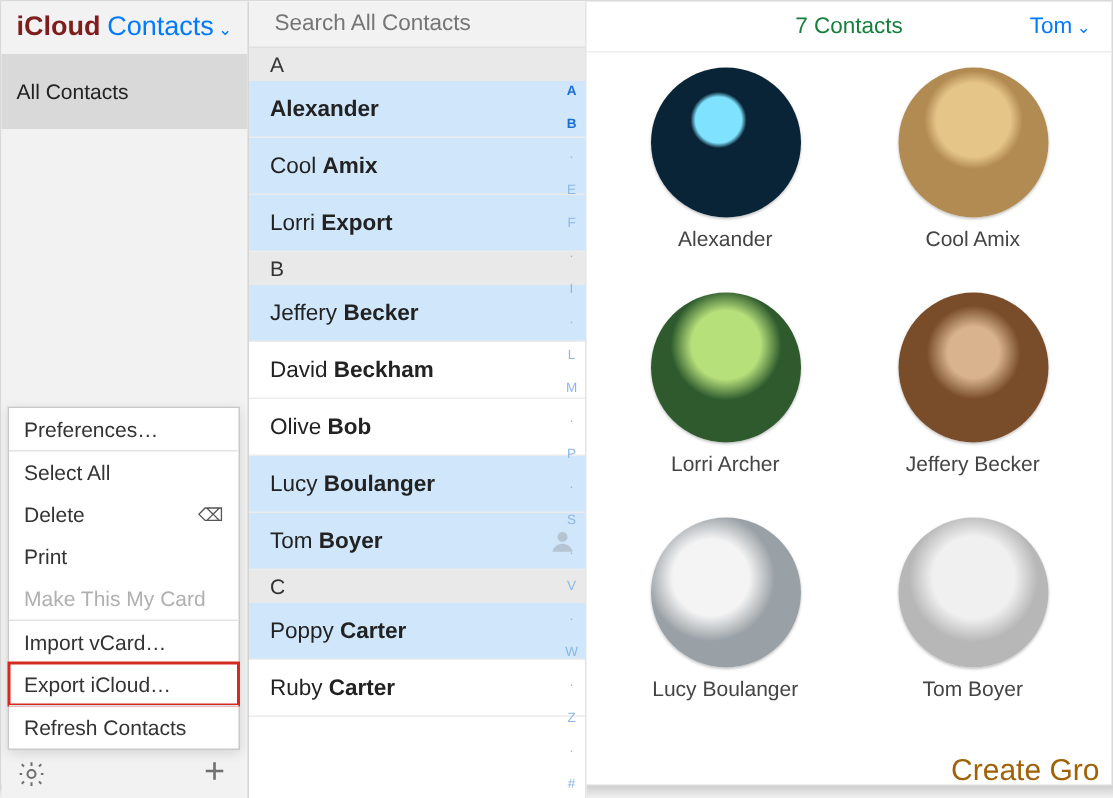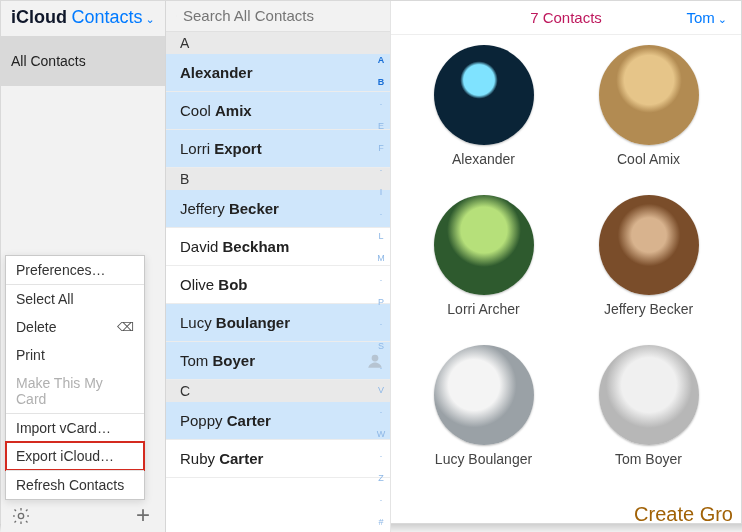--- a/index.html
+++ b/index.html
@@ -4,30 +4,30 @@
 <style>
   * { box-sizing: border-box; margin: 0; padding: 0; }
   html, body { width: 742px; height: 532px; font-family: -apple-system, "Helvetica Neue", Arial, sans-serif; overflow: hidden; }
   body { background: #fff; display: flex; flex-direction: column; }
 
   .app { display: grid; grid-template-columns: 165px 225px 1fr; height: 524px; border: 1px solid #d9d9d9; }
 
   
   .sidebar { background: #f2f2f2; border-right: 1px solid #d6d6d6; display: flex; flex-direction: column; position: relative; }
   .sb-header { padding: 6px 10px 8px 10px; }
-  .sb-title-icloud { font-size: 18px; font-weight: 600; color: #0f172a; }
+  .sb-title-icloud { font-size: 18px; font-weight: 600; color: #7f1d1d; }
   .sb-title-contacts { font-size: 18px; color: #007aff; }
   .sb-allcontacts { background: #d9d9d9; padding: 17px 10px; font-size: 14px; color: #222; }
   .sb-spacer { flex: 1; }
   .sb-footer { display: flex; align-items: center; justify-content: space-between; padding: 6px 12px 10px 10px; }
   .gear, .plus { width: 20px; height: 20px; color: #6f6f6f; cursor: pointer; }
   .plus { font-size: 24px; font-weight: 300; line-height: 18px; text-align: center; }
 
   
-  .popover { position: absolute; left: 4px; bottom: 36px; width: 140px; background: #fff; border: 1px solid #c9c9c9; box-shadow: 0 2px 8px rgba(0,0,0,.12); font-size: 14px; }
+  .popover { position: absolute; left: 4px; bottom: 36px; width: 155px; background: #fff; border: 1px solid #c9c9c9; box-shadow: 0 2px 8px rgba(0,0,0,.12); font-size: 14px; }
   .popover .item { padding: 6px 10px; color: #333; cursor: pointer; display:flex; align-items:center; justify-content:space-between;}
   .popover .item.disabled { color: #b0b0b0; cursor: default; }
   .popover .sep { height: 1px; background: #e3e3e3; margin: 0; }
   .popover .highlight { border: 2px solid #d42a1f; margin: -1px; padding: 5px 9px; }
   .delete-glyph { font-size: 12px; color: #555; }
 
   
   .list { background: #fff; border-right: 1px solid #e4e4e4; position: relative; display:flex; flex-direction:column; overflow:hidden;}
   .searchbar { display:flex; align-items:center; gap:6px; padding:6px 8px 7px 10px; background:#f2f2f2; border-bottom:1px solid #e0e0e0;}
   .search-icon { width:16px; height:16px; opacity:.4 }
@@ -38,21 +38,21 @@
   .row strong { font-weight:600; }
   .row .sil { position:absolute; right:6px; top:50%; transform:translateY(-50%); opacity:.35; width:18px; height:18px; }
   .indexbar { position:absolute; right:2px; top:55px; bottom:8px; width:14px; display:flex; flex-direction:column; justify-content:space-between; font-size:9px; color:#8db7e6; text-align:center; pointer-events:none;}
   .indexbar span { line-height: 1.05; }
   .indexbar span.active { color:#1a6fd6; font-weight:600;}
   .scroll { flex:1; overflow:hidden; position:relative;}
 
   
   .detail { display:flex; flex-direction:column; }
   .d-header { display:flex; align-items:center; justify-content:center; position:relative; padding:8px 10px; border-bottom:1px solid #eee; font-size:15px;}
-  .d-count { color:#be185d; }
+  .d-count { color:#15803d; }
   .d-user { position:absolute; right:14px; color:#007aff; cursor:pointer; }
   .grid { flex:1; display:grid; grid-template-columns: 1fr 1fr; grid-auto-rows: 150px; padding: 10px 10px 0 10px; }
   .card { display:flex; flex-direction:column; align-items:center; justify-content:flex-start; gap:6px; }
   .avatar { width:100px; height:100px; border-radius:50%; background:#ccc center/cover no-repeat; box-shadow:0 1px 2px rgba(0,0,0,.25); }
   .cardname { font-size:14px; color:#444; }
   .d-footer { display:flex; justify-content:flex-end; padding:8px 8px 10px; font-size:20px; color:#a16207; }
 
   .chev { display:inline-block; margin-left:3px; font-size:11px; }
 
   

